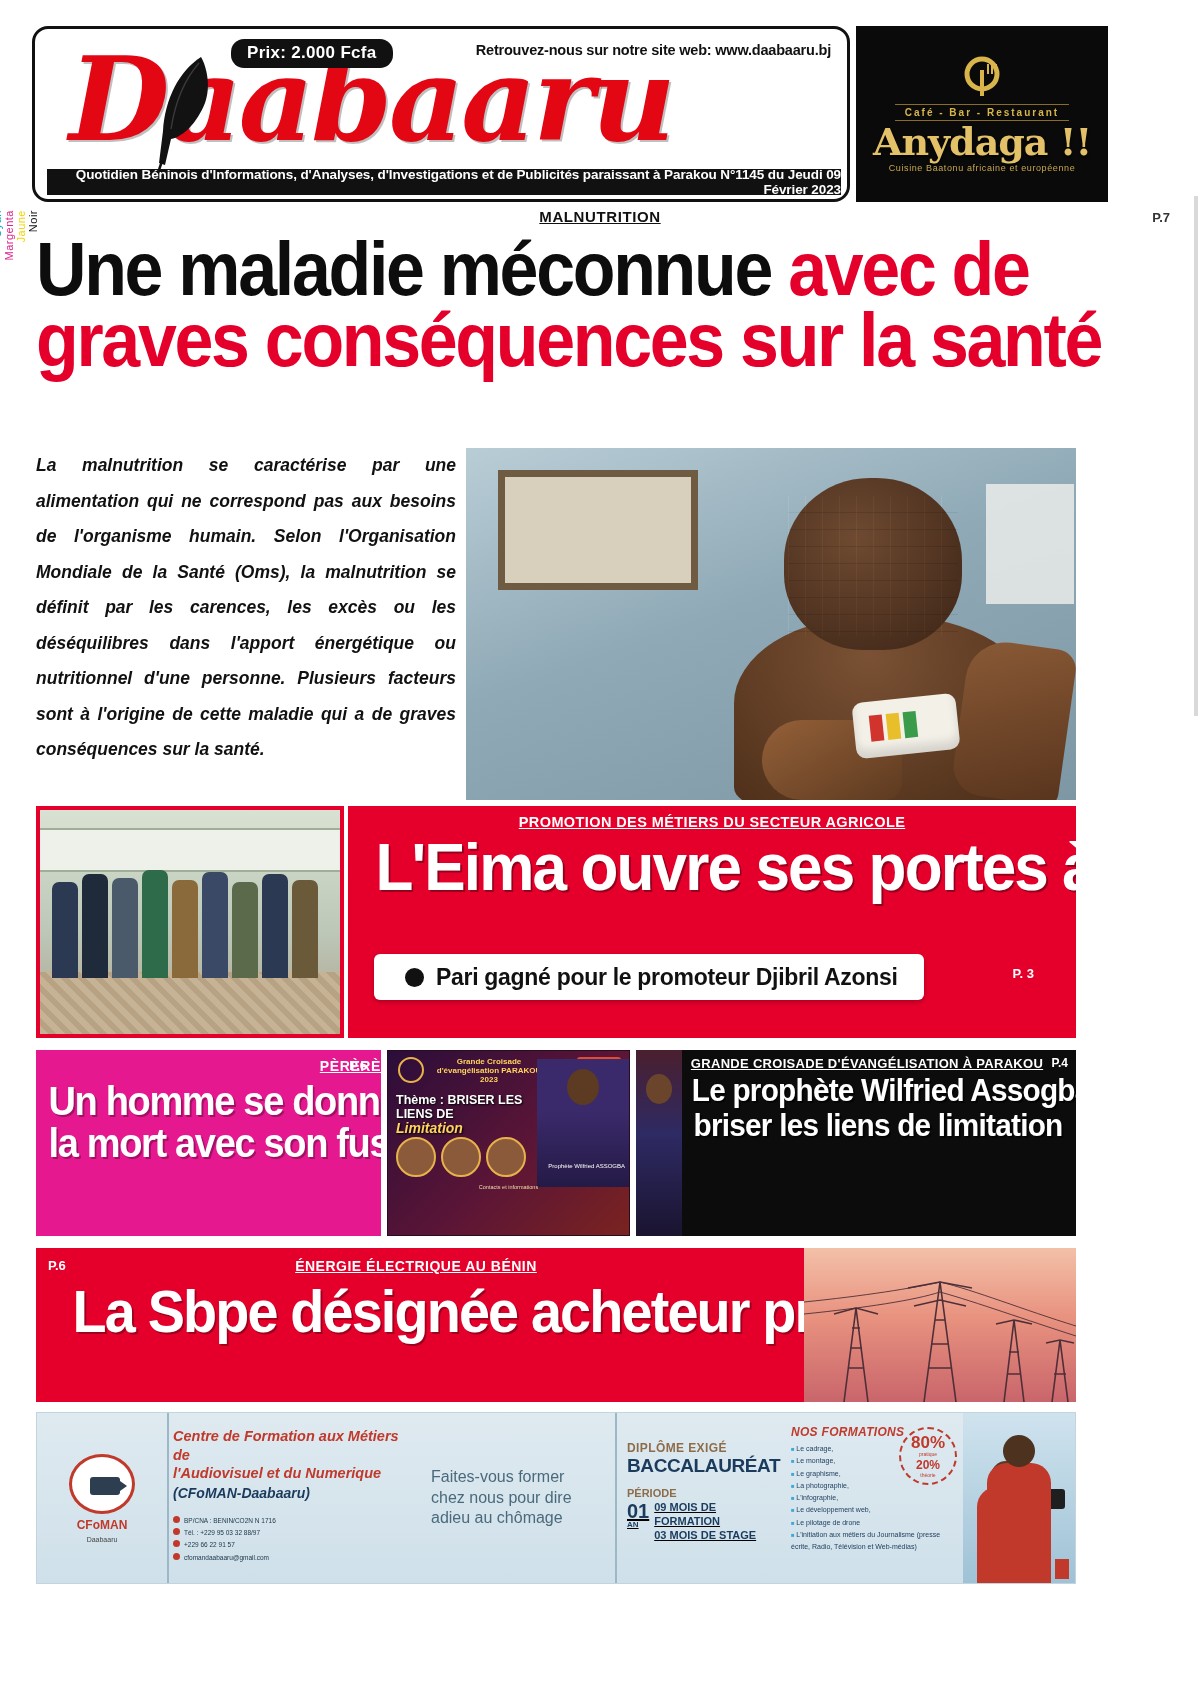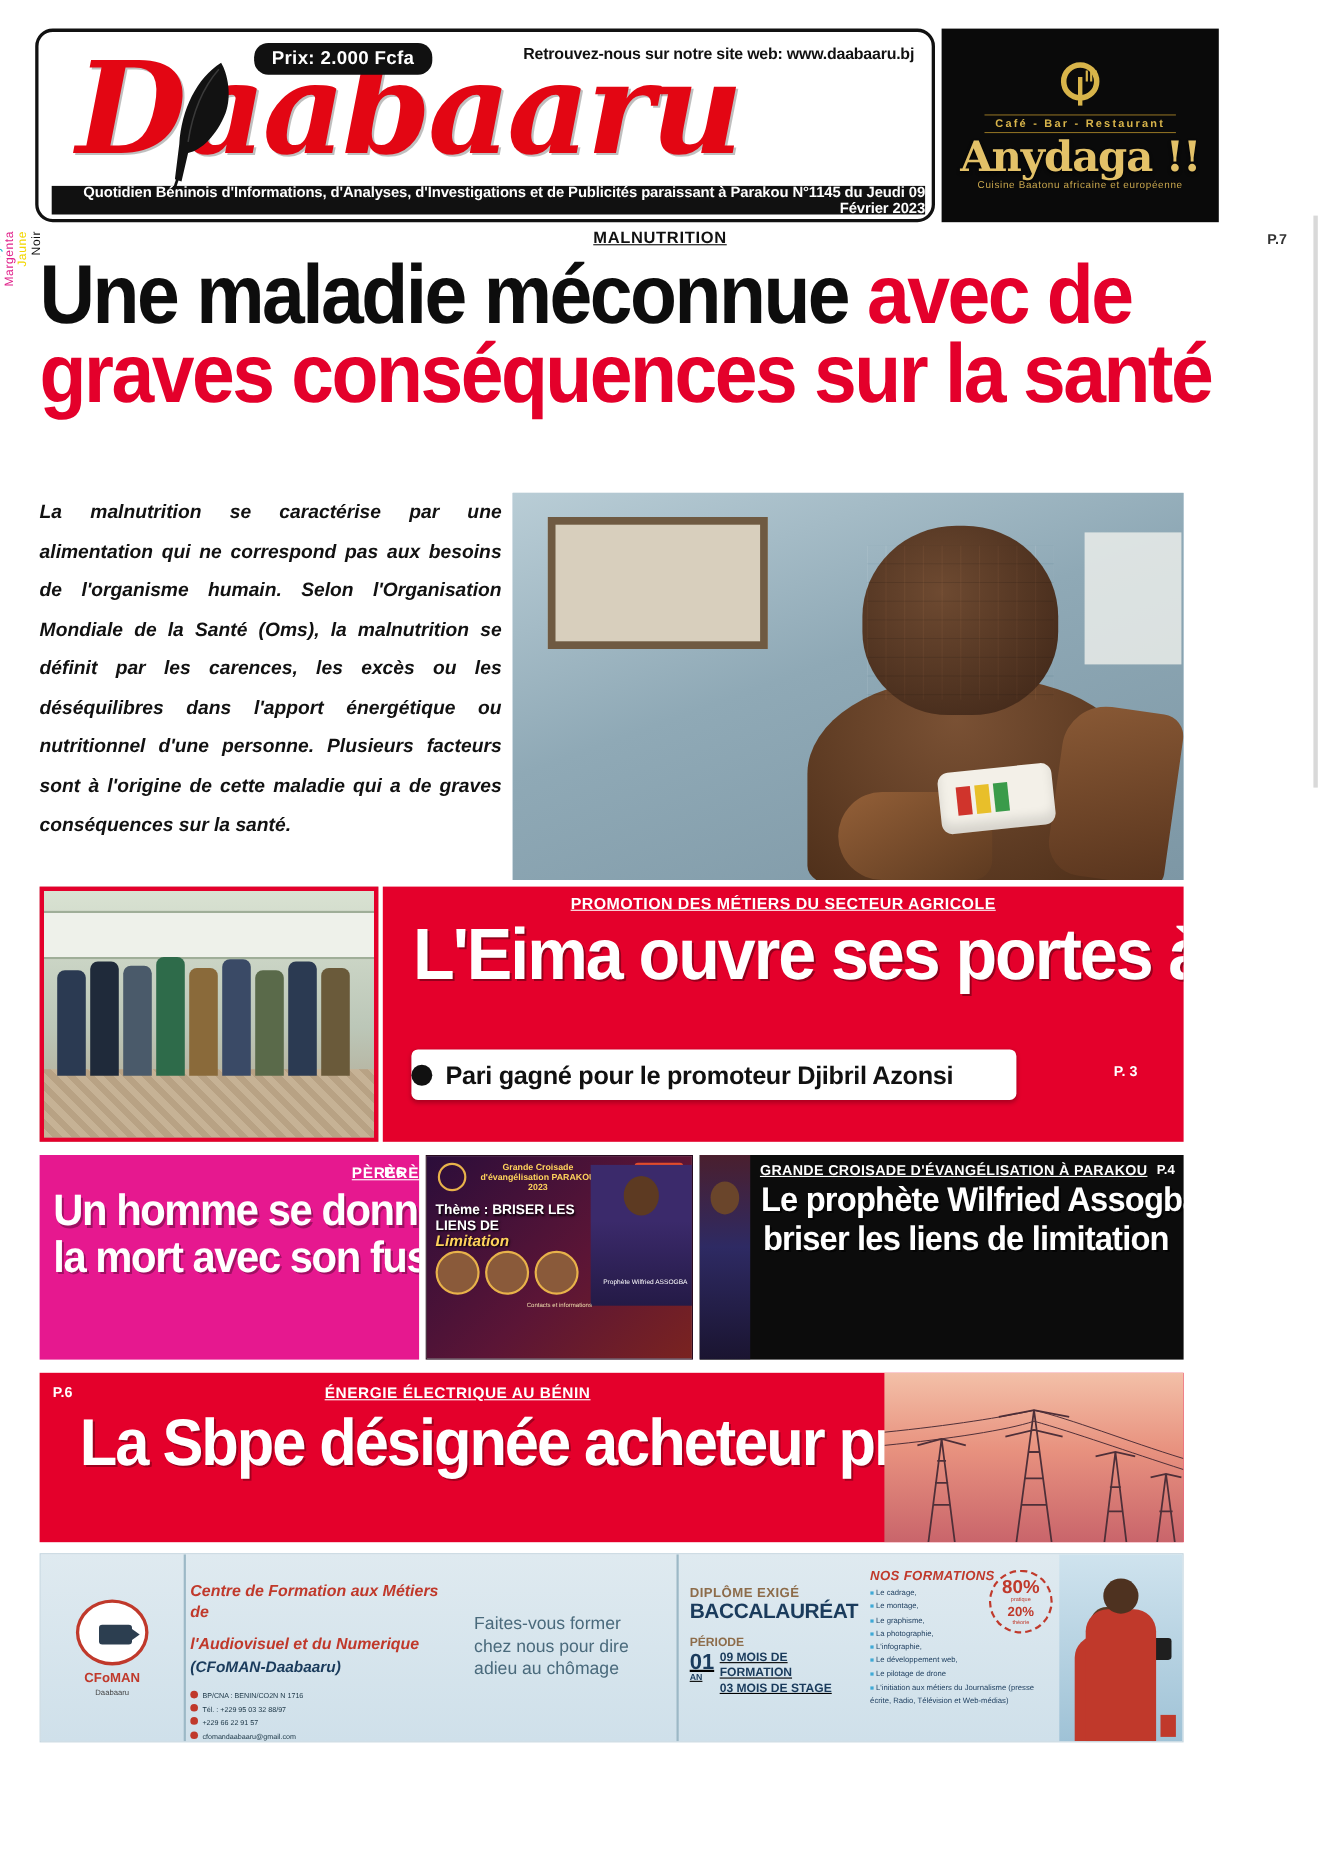--- a/index.html
+++ b/index.html
@@ -226,21 +226,21 @@
     font-family: "Liberation Sans", sans-serif;
     font-weight: bold; font-size: 66px; line-height: 1;
     letter-spacing: -2px; transform: scaleX(.94); transform-origin: center top;
     white-space: nowrap;
     text-shadow: 2px 2px 0 rgba(0,0,0,.35);
   }
   .eima-bullet {
     position: absolute; left: 26px; top: 148px;
     width: 550px; height: 46px;
     background: #fff; border-radius: 6px;
-    display: flex; align-items: center; gap: 12px; padding-left: 0;
+    display: flex; align-items: center; gap: 12px; padding-left: 31px;
     box-shadow: 0 2px 4px rgba(0,0,0,.25);
   }
   .dot { width: 19px; height: 19px; border-radius: 50%; background: #111; flex: 0 0 auto; }
   .eima-bullet span {
     font-size: 23px; font-weight: bold; color: #111; letter-spacing: -.3px;
     font-family: "Liberation Sans", sans-serif;
   }
   .eima-pref {
     position: absolute; right: 42px; top: 160px;
     color: #fff; font-size: 13px; font-weight: bold;
@@ -399,21 +399,21 @@
     border-left:7px solid #2c3e50; border-top:5px solid transparent;
     border-bottom:5px solid transparent; }
   .cf-logo .cf-name { font-size:12px; font-weight:bold; color:#c0392b;
     font-family:"Liberation Sans", sans-serif; }
   .cf-logo .cf-sub { font-size:7px; color:#444;
     font-family:"Liberation Sans", sans-serif; }
 
   .cf-titleblock { width: 258px; padding: 14px 6px 6px 4px; border-left:2px solid #9cb8c6; }
   .cf-titleblock .t1 {
     font-family:"Liberation Sans", sans-serif; font-weight:bold; font-style:italic;
-    font-size:14.5px; line-height:1.28; color:#c0392b;margin-top:11px;
+    font-size:14.5px; line-height:1.28; color:#c0392b;
   }
   .cf-titleblock .t2 {
     font-family:"Liberation Sans", sans-serif; font-weight:bold; font-style:italic;
     font-size:14px; color:#1a3b5c; margin-top:2px;
   }
   .cf-contacts { margin-top: 14px; font-size:6.5px; line-height:1.9; color:#203a4a;
     font-family:"Liberation Sans", sans-serif; }
   .cf-contacts i { display:inline-block; width:7px; height:7px; background:#c0392b;
     border-radius:50%; margin-right:4px; }
 

